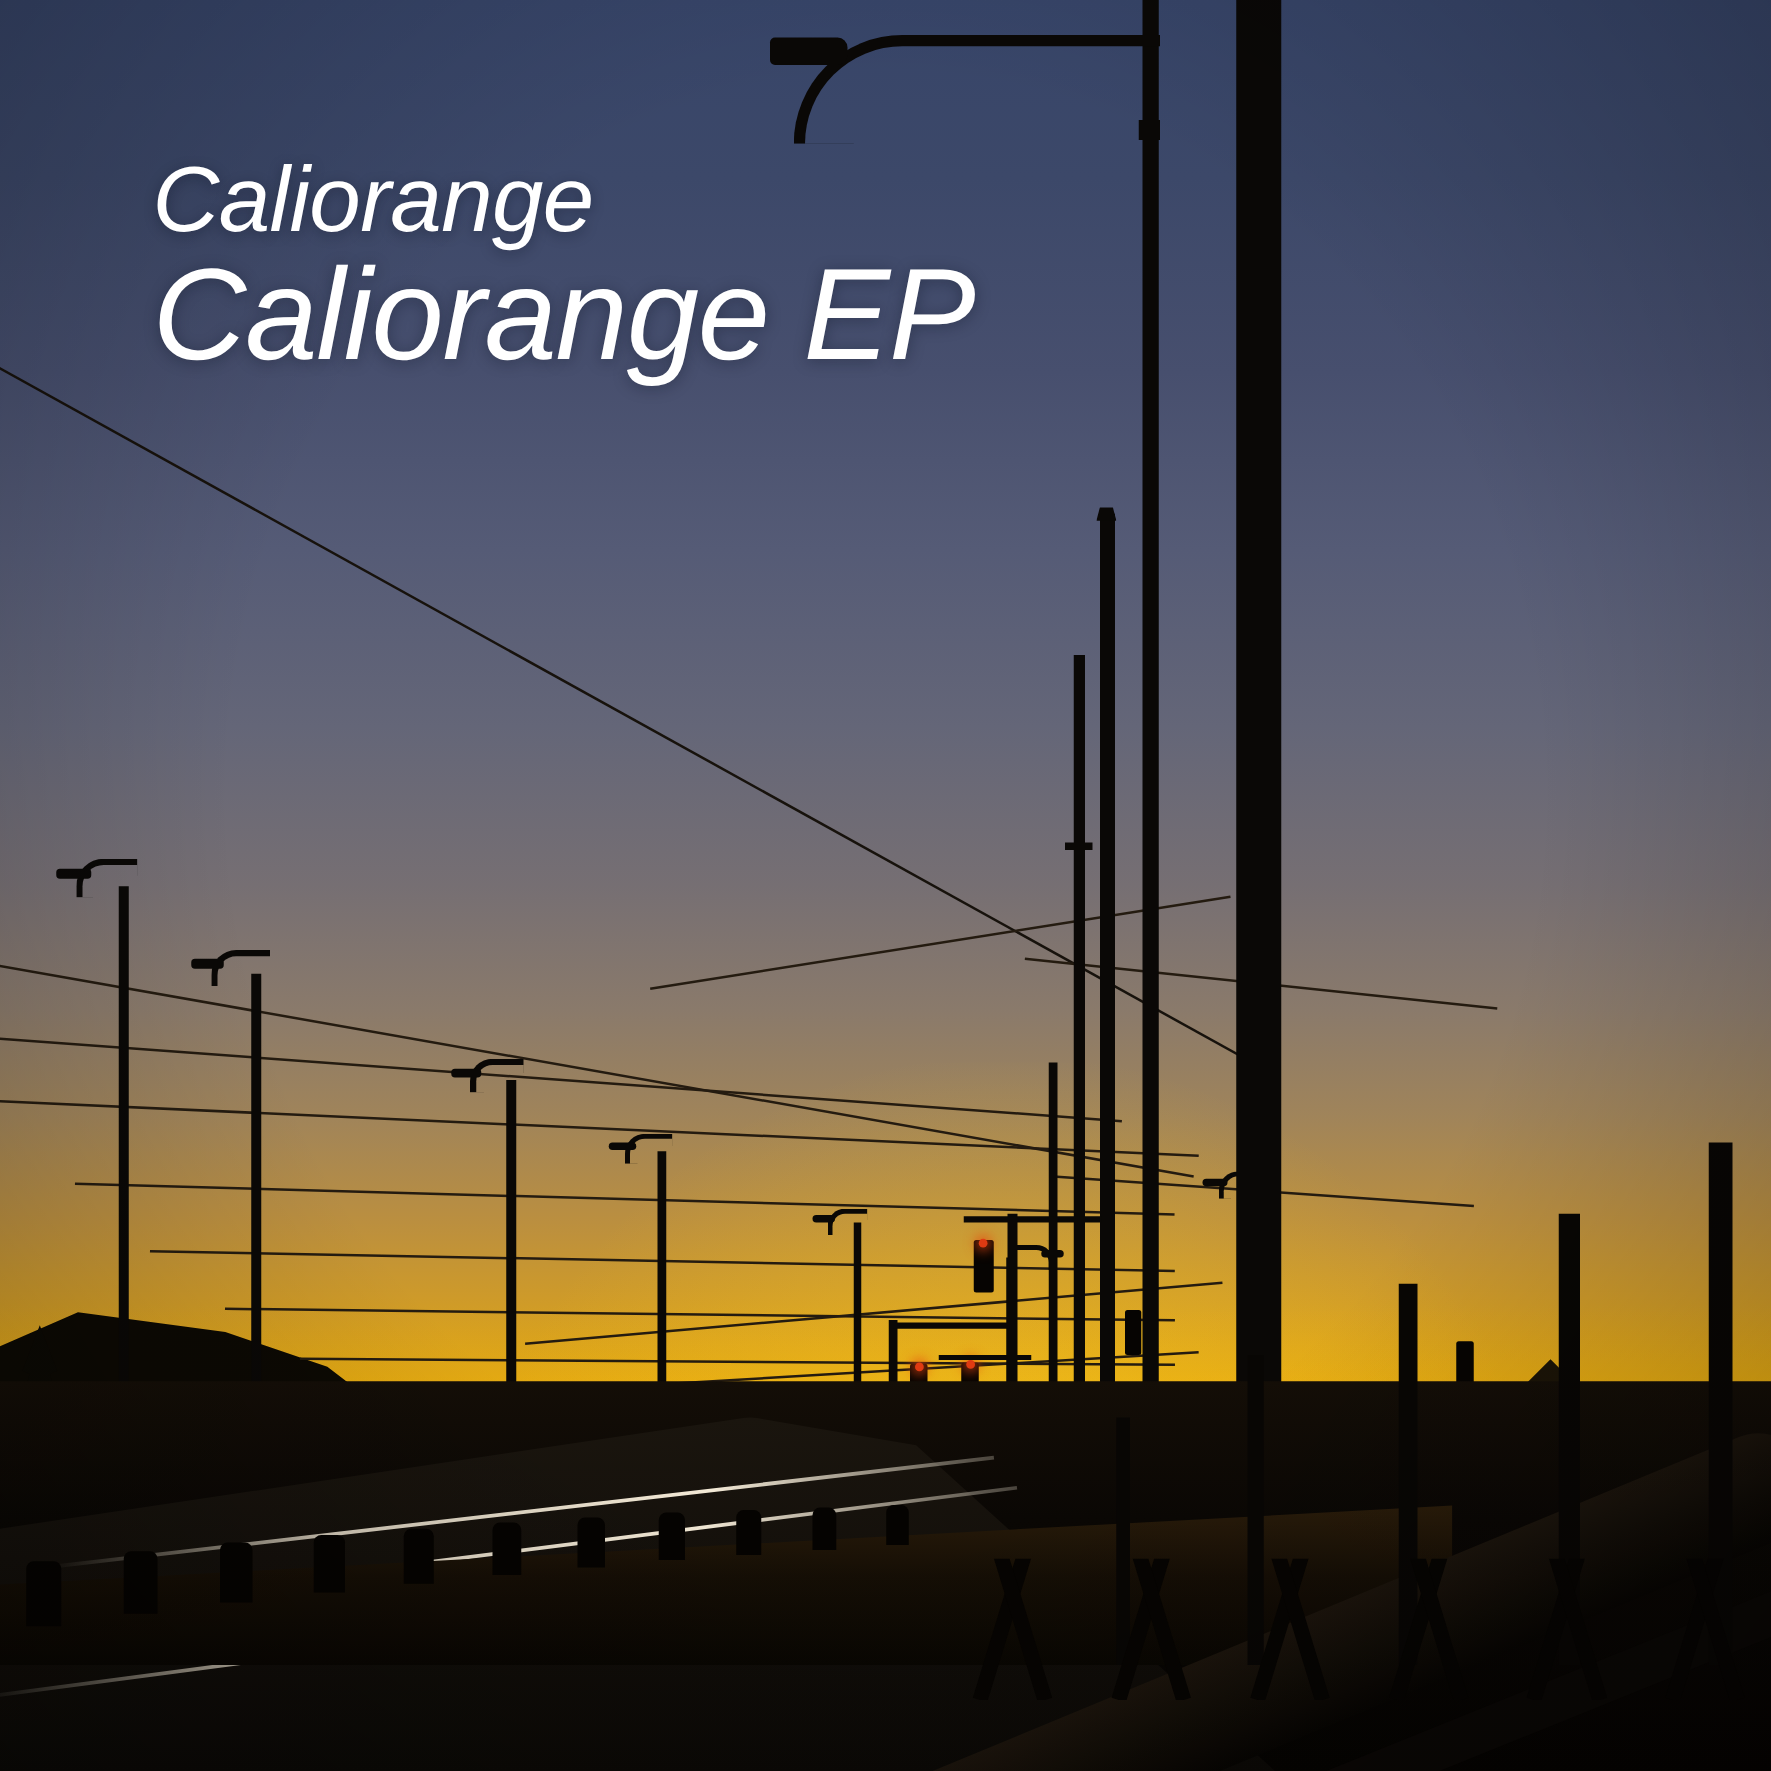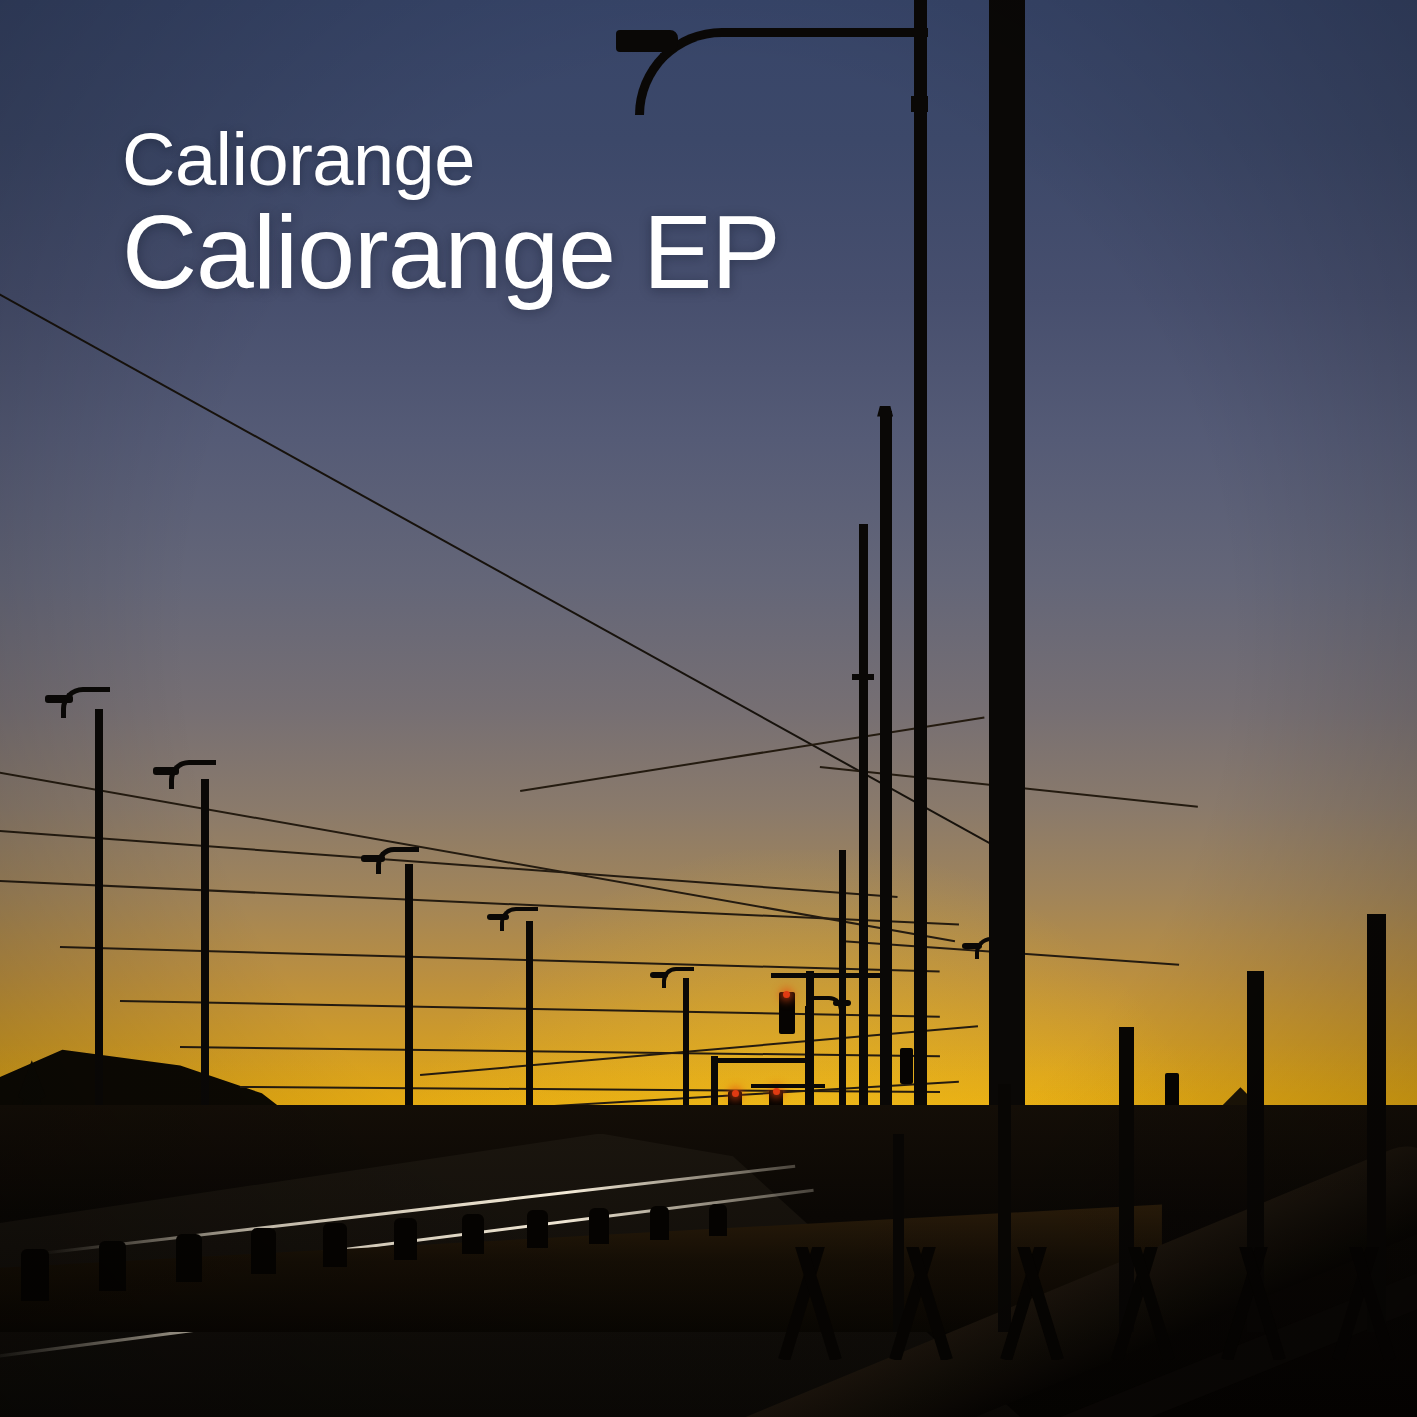--- a/index.html
+++ b/index.html
@@ -44,21 +44,21 @@
     background:linear-gradient(to bottom, rgba(255,190,20,0) 0%, rgba(255,186,16,.22) 55%, rgba(120,70,5,.35) 100%);
     pointer-events:none;
   }
 
   
   .sil{position:absolute;background:#0a0806;}
   .wire{position:absolute;transform-origin:0 0;background:#17120c;height:2px;}
   .wire.thin{height:1.5px;background:#241b10;}
 
   
-  .title-block{position:absolute;left:122px;top:126px;z-index:40;}
+  .title-block{position:absolute;left:122px;top:126px;z-index:40;font-style:italic;}
   .artist{
     font-size:74px;line-height:.92;font-weight:400;color:#ffffff;
     letter-spacing:-0.5px;
     text-shadow:0 2px 10px rgba(10,14,30,.35);
   }
   .album{
     font-size:104px;line-height:1.05;font-weight:400;color:#ffffff;
     letter-spacing:-1px;margin-top:4px;
     text-shadow:0 2px 12px rgba(10,14,30,.35);
   }

